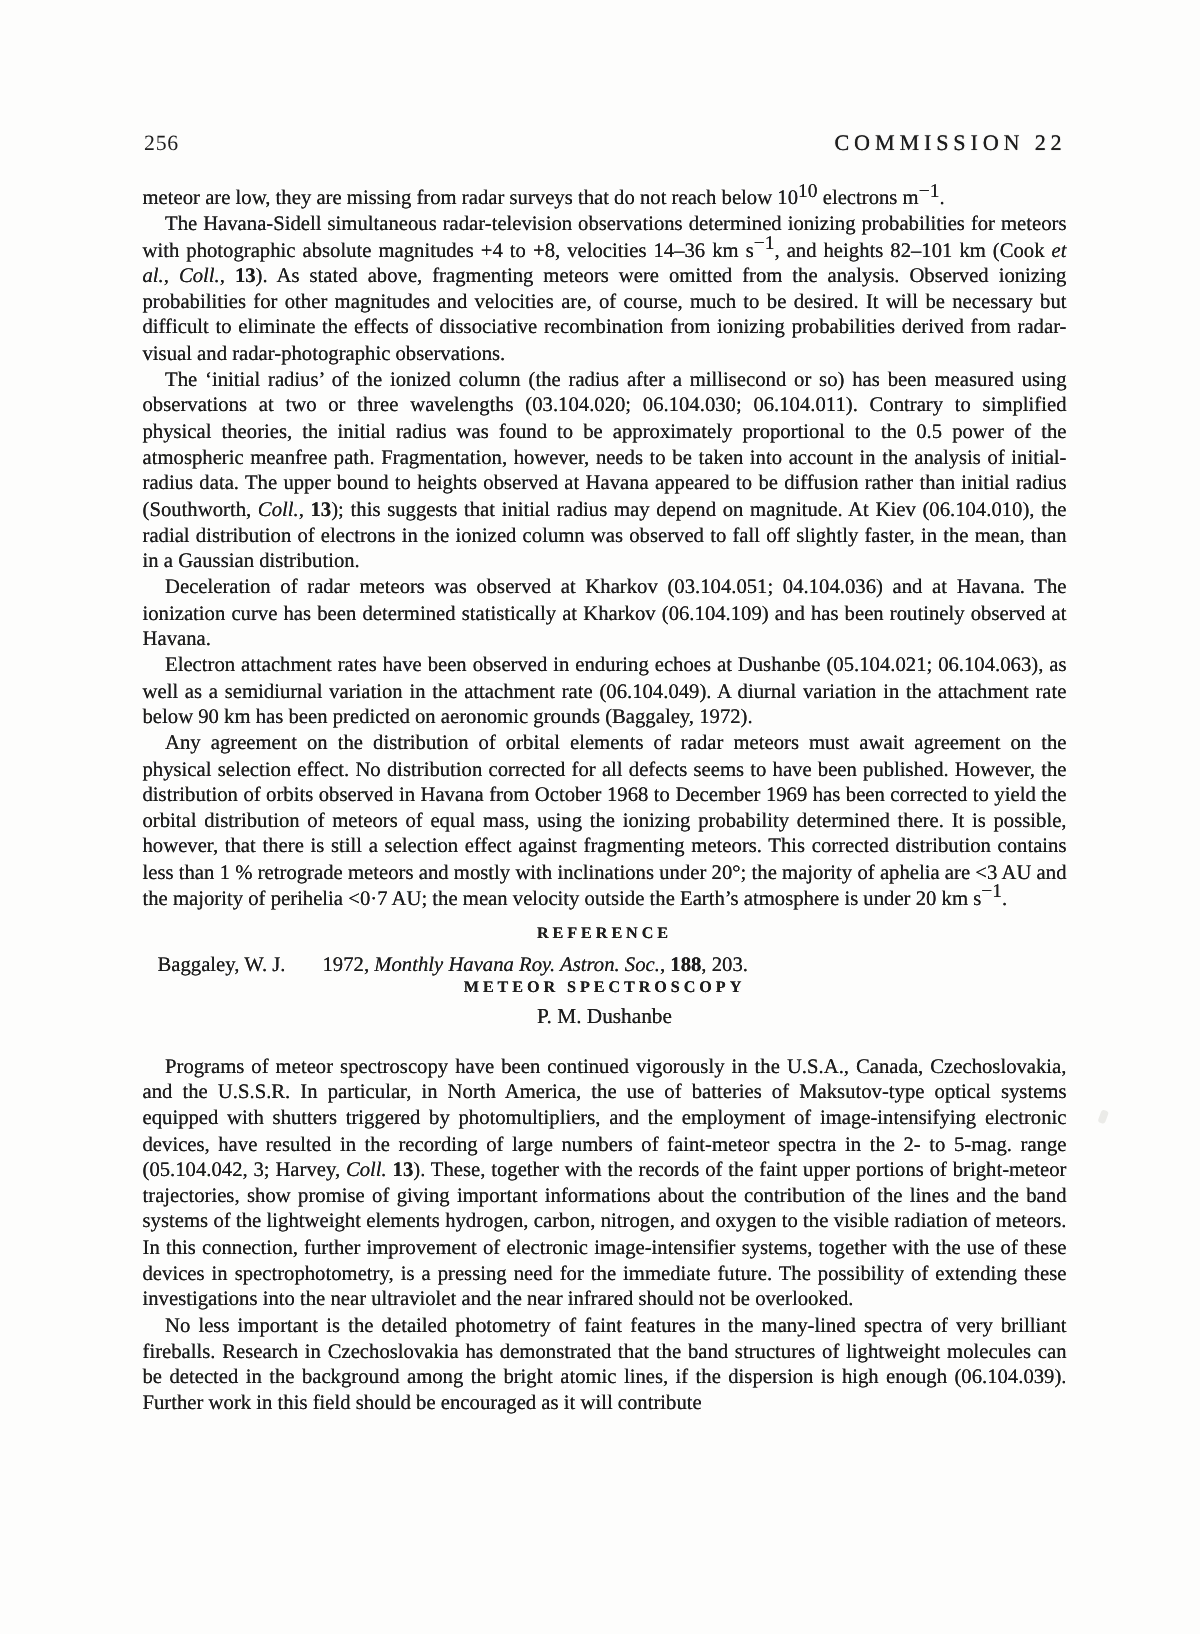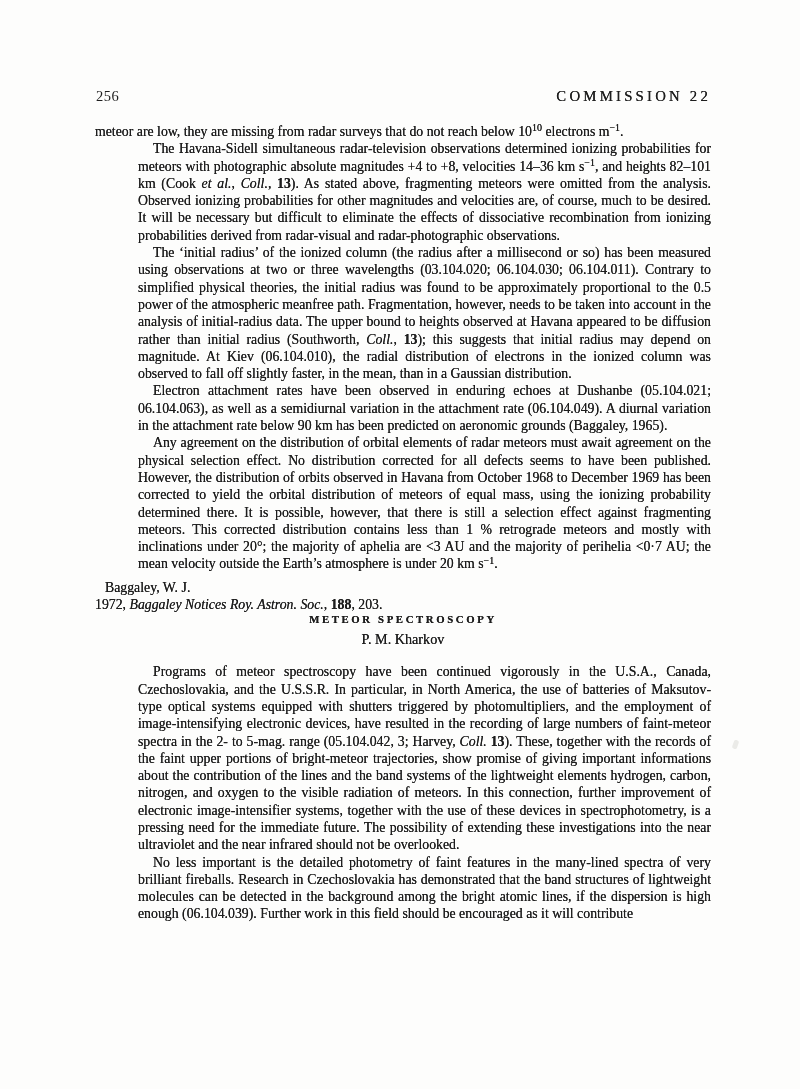--- a/index.html
+++ b/index.html
@@ -43,44 +43,42 @@
   }
   .body-text p {
     margin: 0;
     font-size: 13.8px;
     line-height: 17.3px;
     text-align: justify;
     text-shadow: 0 0 0.25px currentColor;
   }
   .body-text p.indent {
     text-indent: 15px;
-    margin-left: 43px;
   }
   sup {
-    font-size: 10px;
+    font-size: 13px;
     line-height: 0;
     vertical-align: baseline;
     position: relative;
     top: -4.6px;
   }
   .ref-heading, .sec-heading {
     text-align: center;
     font-size: 10.8px;
     font-weight: 700;
     letter-spacing: 2.6px;
     text-shadow: 0 0 0.2px currentColor;
   }
   .ref-heading { margin-top: 9px; }
   .ref-entry {
     display: flex;
     margin-top: 6px;
     font-size: 13.8px;
     line-height: 17.3px;
     text-shadow: 0 0 0.25px currentColor;
-    flex-direction: column;
   }
   .ref-author {
     flex: none;
     width: 110px;
     padding-left: 10px;
   }
   .sec-heading { }
   .sec-author {
     text-align: center;
     font-size: 14.2px;
@@ -107,31 +105,33 @@
 
     <div class="running-header">
       <span class="page-num">256</span>
       <div class="running-head">COMMISSION 22</div>
     </div>
 
     <div class="body-text">
       <p>meteor are low, they are missing from radar surveys that do not reach below 10<sup>10</sup> electrons m<sup>−1</sup>.</p>
       <p class="indent">The Havana-Sidell simultaneous radar-television observations determined ionizing probabilities for meteors with photographic absolute magnitudes +4 to +8, velocities 14–36 km s<sup>−1</sup>, and heights 82–101 km (Cook <i>et al.</i>, <i>Coll.</i>, <b>13</b>). As stated above, fragmenting meteors were omitted from the analysis. Observed ionizing probabilities for other magnitudes and velocities are, of course, much to be desired. It will be necessary but difficult to eliminate the effects of dissociative recombination from ionizing probabilities derived from radar-visual and radar-photographic observations.</p>
       <p class="indent">The ‘initial radius’ of the ionized column (the radius after a millisecond or so) has been measured using observations at two or three wavelengths (03.104.020; 06.104.030; 06.104.011). Contrary to simplified physical theories, the initial radius was found to be approximately proportional to the 0.5 power of the atmospheric meanfree path. Fragmentation, however, needs to be taken into account in the analysis of initial-radius data. The upper bound to heights observed at Havana appeared to be diffusion rather than initial radius (Southworth, <i>Coll.</i>, <b>13</b>); this suggests that initial radius may depend on magnitude. At Kiev (06.104.010), the radial distribution of electrons in the ionized column was observed to fall off slightly faster, in the mean, than in a Gaussian distribution.</p>
-      <p class="indent">Electron attachment rates have been observed in enduring echoes at Dushanbe (05.104.021; 06.104.063), as well as a semidiurnal variation in the attachment rate (06.104.049). A diurnal variation in the attachment rate below 90 km has been predicted on aeronomic grounds (Baggaley, 1965).</p>
+      <p class="indent">Deceleration of radar meteors was observed at Kharkov (03.104.051; 04.104.036) and at Havana. The ionization curve has been determined statistically at Kharkov (06.104.109) and has been routinely observed at Havana.</p>
+      <p class="indent">Electron attachment rates have been observed in enduring echoes at Dushanbe (05.104.021; 06.104.063), as well as a semidiurnal variation in the attachment rate (06.104.049). A diurnal variation in the attachment rate below 90 km has been predicted on aeronomic grounds (Baggaley, 1972).</p>
       <p class="indent">Any agreement on the distribution of orbital elements of radar meteors must await agreement on the physical selection effect. No distribution corrected for all defects seems to have been published. However, the distribution of orbits observed in Havana from October 1968 to December 1969 has been corrected to yield the orbital distribution of meteors of equal mass, using the ionizing probability determined there. It is possible, however, that there is still a selection effect against fragmenting meteors. This corrected distribution contains less than 1 % retrograde meteors and mostly with inclinations under 20°; the majority of aphelia are &lt;3 AU and the majority of perihelia &lt;0·7 AU; the mean velocity outside the Earth’s atmosphere is under 20 km s<sup>−1</sup>.</p>
     </div>
 
+    <div class="ref-heading">REFERENCE</div>
     <div class="ref-entry">
       <span class="ref-author">Baggaley, W. J.</span>
-      <span class="ref-citation">1972, <i>Baggaley Notices Roy. Astron. Soc.</i>, <b>188</b>, 203.</span>
+      <span class="ref-citation">1972, <i>Monthly Havana Roy. Astron. Soc.</i>, <b>188</b>, 203.</span>
     </div>
 
     <div class="sec-heading">METEOR SPECTROSCOPY</div>
-    <div class="sec-author">P. M. Kharkov</div>
+    <div class="sec-author">P. M. Dushanbe</div>
 
     <div class="body-text sec-body">
       <p class="indent">Programs of meteor spectroscopy have been continued vigorously in the U.S.A., Canada, Czechoslovakia, and the U.S.S.R. In particular, in North America, the use of batteries of Maksutov-type optical systems equipped with shutters triggered by photomultipliers, and the employment of image-intensifying electronic devices, have resulted in the recording of large numbers of faint-meteor spectra in the 2- to 5-mag. range (05.104.042, 3; Harvey, <i>Coll.</i> <b>13</b>). These, together with the records of the faint upper portions of bright-meteor trajectories, show promise of giving important informations about the contribution of the lines and the band systems of the lightweight elements hydrogen, carbon, nitrogen, and oxygen to the visible radiation of meteors. In this connection, further improvement of electronic image-intensifier systems, together with the use of these devices in spectrophotometry, is a pressing need for the immediate future. The possibility of extending these investigations into the near ultraviolet and the near infrared should not be overlooked.</p>
       <p class="indent">No less important is the detailed photometry of faint features in the many-lined spectra of very brilliant fireballs. Research in Czechoslovakia has demonstrated that the band structures of lightweight molecules can be detected in the background among the bright atomic lines, if the dispersion is high enough (06.104.039). Further work in this field should be encouraged as it will contribute</p>
     </div>
 
   </div>
   <div class="speck"></div>
 </div>
 

